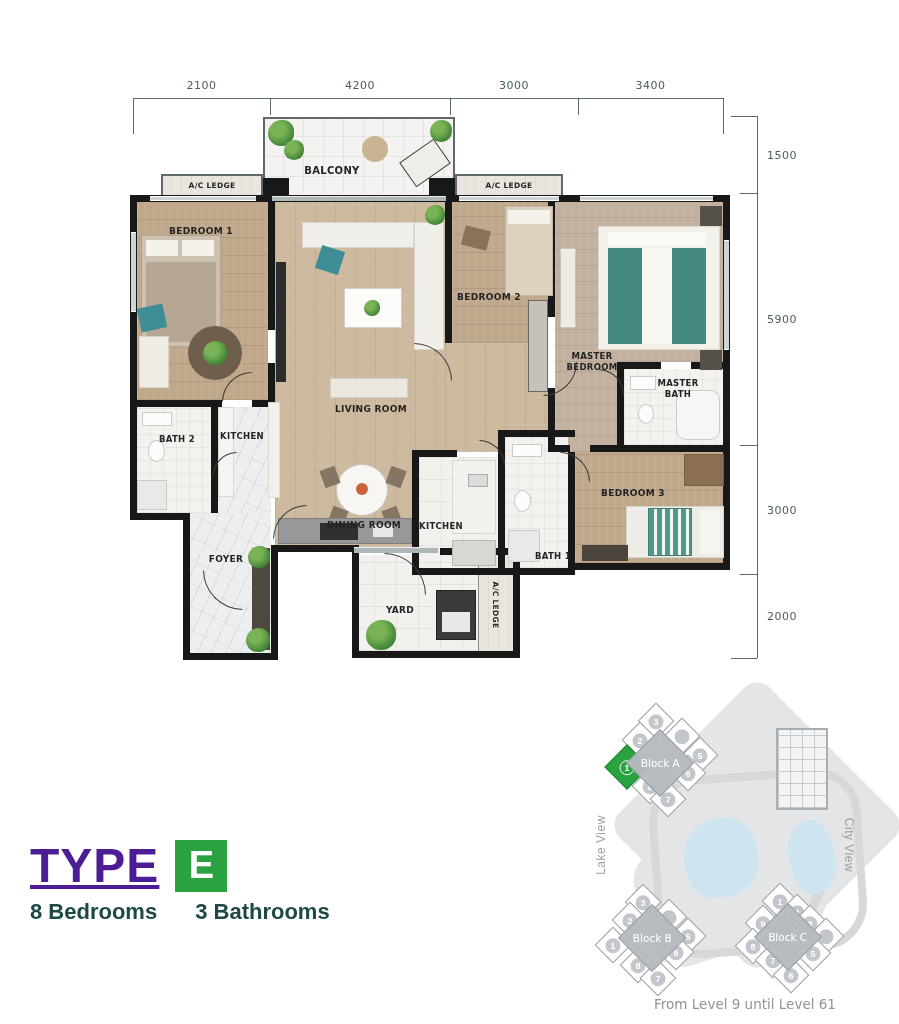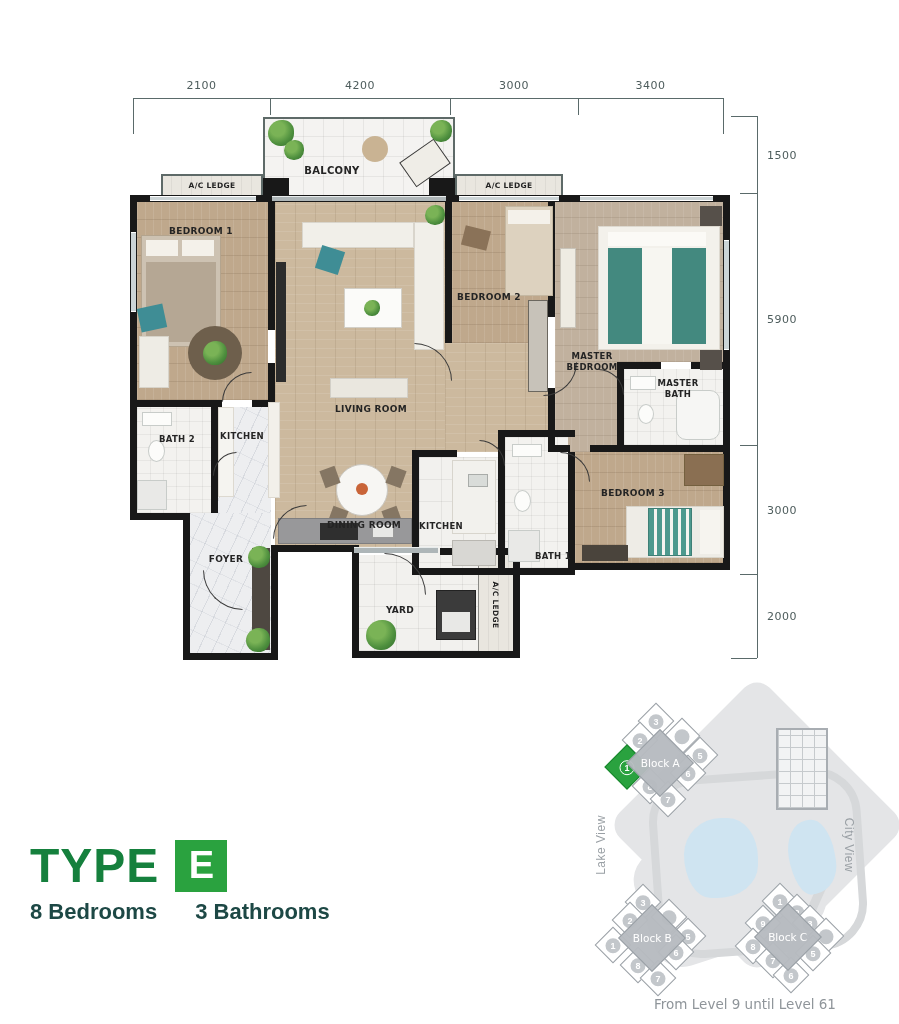--- a/index.html
+++ b/index.html
@@ -282,21 +282,21 @@
     <div class="rlabel" style="left: 441px; top: 527px; font-size: 8.5px; transform: translate(-50%, -50%);">KITCHEN</div>
     <div class="rlabel" style="left: 553px; top: 557px; font-size: 8.5px; transform: translate(-50%, -50%);">BATH 1</div>
     <div class="rlabel" style="left: 633px; top: 494px; font-size: 9px; transform: translate(-50%, -50%);">BEDROOM 3</div>
     <div class="rlabel" style="left: 226px; top: 560px; font-size: 9px; transform: translate(-50%, -50%);">FOYER</div>
     <div class="rlabel" style="left: 400px; top: 611px; font-size: 9px; transform: translate(-50%, -50%); text-align: right;">YARD</div>
     <div class="rlabel" style="left: 495px; top: 605px; font-size: 7.5px; transform: translate(-50%, -50%) rotate(90deg);">A/C LEDGE</div>
   </div>
 
 <div id="brand">
   <div class="type-row">
-    <span class="type-word" style="color: #15803d;">TYPE</span>
+    <span class="type-word" style="color: #4c1d95; text-decoration: underline;">TYPE</span>
     <span class="type-box" style="background: rgb(42, 162, 63);">E</span>
   </div>
   <div class="bb-row">
     <span style="color: rgb(29, 72, 69);">8 Bedrooms</span>
     <span style="color: rgb(29, 72, 69);">3 Bathrooms</span>
   </div>
 </div>
 
 <div class="layer">
   <div class="site-bg" style="left:651px;top:719px;width:212px;height:212px;border-radius:18px;transform:rotate(45deg);"></div>

